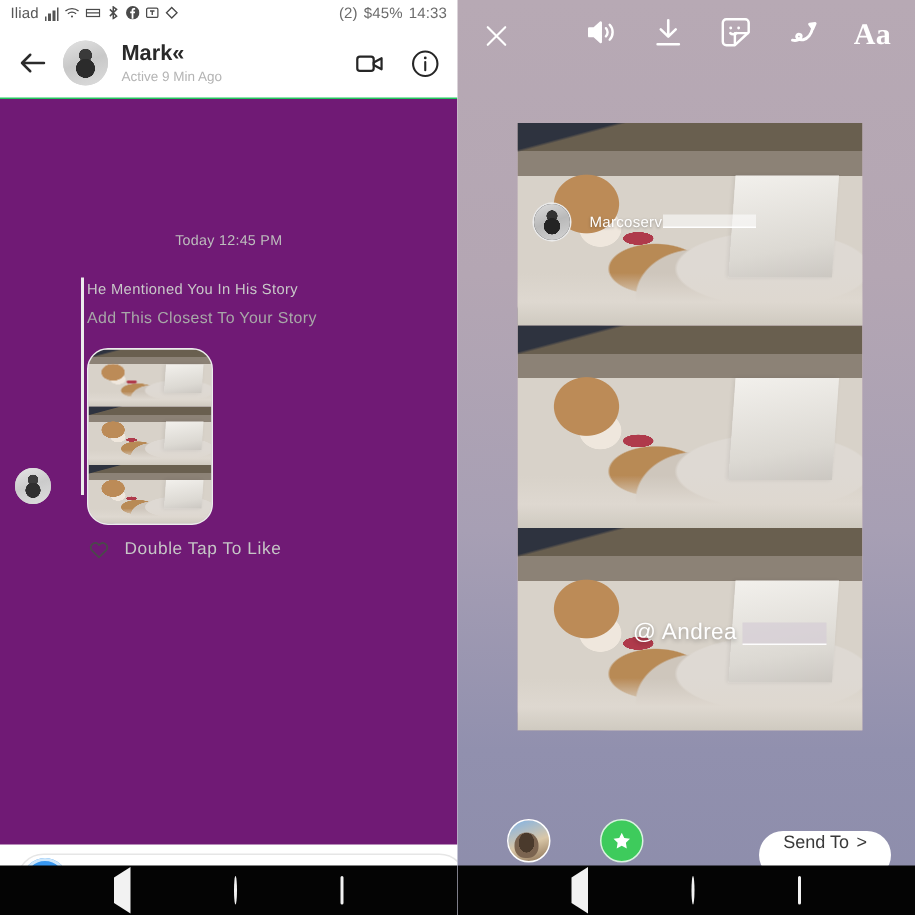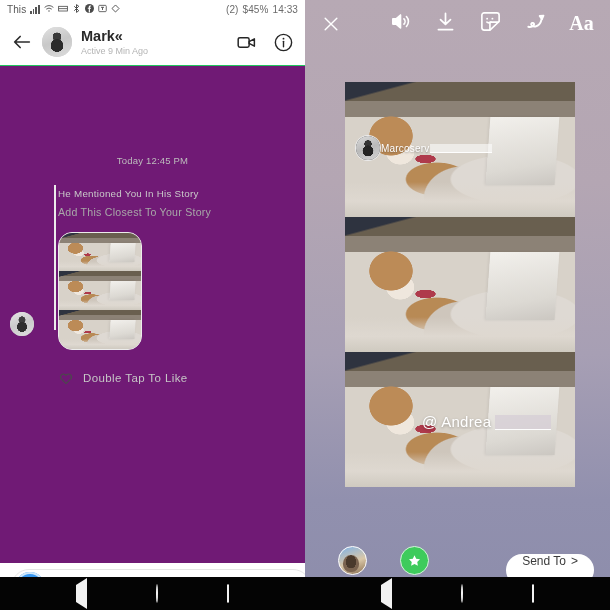--- a/index.html
+++ b/index.html
@@ -96,21 +96,21 @@
   }
   .msg-avatar .av-img { position:absolute; inset:0;
     background:
       radial-gradient(circle at 50% 62%, #2f2f2f 0 26%, rgba(47,47,47,0) 27%),
       radial-gradient(circle at 50% 33%, #3d3d3d 0 17%, rgba(61,61,61,0) 18%),
       linear-gradient(160deg,#e6e6e6 0%,#cbcbcb 48%,#dedede 100%);
   }
 
   .like-row {
     display:flex; align-items:center; gap:9px;
-    padding-left:58px; margin-top:20px;
+    padding-left:58px; margin-top:8px;
   }
   .heart-ico { width:16px; height:16px; color:#4a4a4a; flex:0 0 16px; }
   .like-text { font-size:11.5px; color:#c6c6c6; letter-spacing:.4px; }
 
   .composer {
     flex:0 0 47px; height:47px;
     display:flex; align-items:center; padding:0 11px; background:#fff;
   }
   .composer-pill {
     flex:1 1 auto; height:36px; border:1px solid #e6e6e6; border-radius:20px;
@@ -186,21 +186,21 @@
     transform:skewX(-4deg);
     box-shadow:-1px 0 3px rgba(0,0,0,.08);
   }
   .shiba:before {
     content:""; position:absolute; left:0; right:0; bottom:0; height:26%;
     background:linear-gradient(180deg, rgba(200,194,186,0) 0%, #ded8cf 55%, #cfcabf 100%);
   }
 
   .story-user {
     position:absolute; left:50px; top:88px;
-    display:flex; align-items:center; gap:0; z-index:4;
+    display:flex; align-items:center; gap:12px; z-index:4;
   }
   .su-avatar {
     width:26px; height:26px; border-radius:50%; overflow:hidden;
     border:1.5px solid rgba(255,255,255,.9); background:#3a3a3a; position:relative;
   }
   .su-avatar .av-img { position:absolute; inset:0;
     background:
       radial-gradient(circle at 50% 62%, #242424 0 28%, rgba(36,36,36,0) 29%),
       radial-gradient(circle at 50% 33%, #333 0 18%, rgba(51,51,51,0) 19%),
       linear-gradient(160deg,#dcdcdc 0%,#b9b9b9 50%,#d4d4d4 100%);
@@ -267,21 +267,21 @@
 </style>
 </head>
 <body>
 
 <div class="screen">
 
   <div class="panel-left">
 
     <div class="statusbar">
       <div class="sb-left">
-        <span class="sb-carrier">This</span>
+        <span class="sb-carrier">Iliad</span>
         <span class="signal-bars">
             <i></i>
             <i></i>
             <i></i>
             <i></i>
           </span>
         <span class="sb-ico">
           <svg width="10" height="9" viewBox="0 0 16 12" fill="none" stroke="currentColor" stroke-width="1.4">
               <path d="M1 4.2a11 11 0 0114 0"></path>
               <path d="M3.6 7a7.3 7.3 0 018.8 0"></path>

